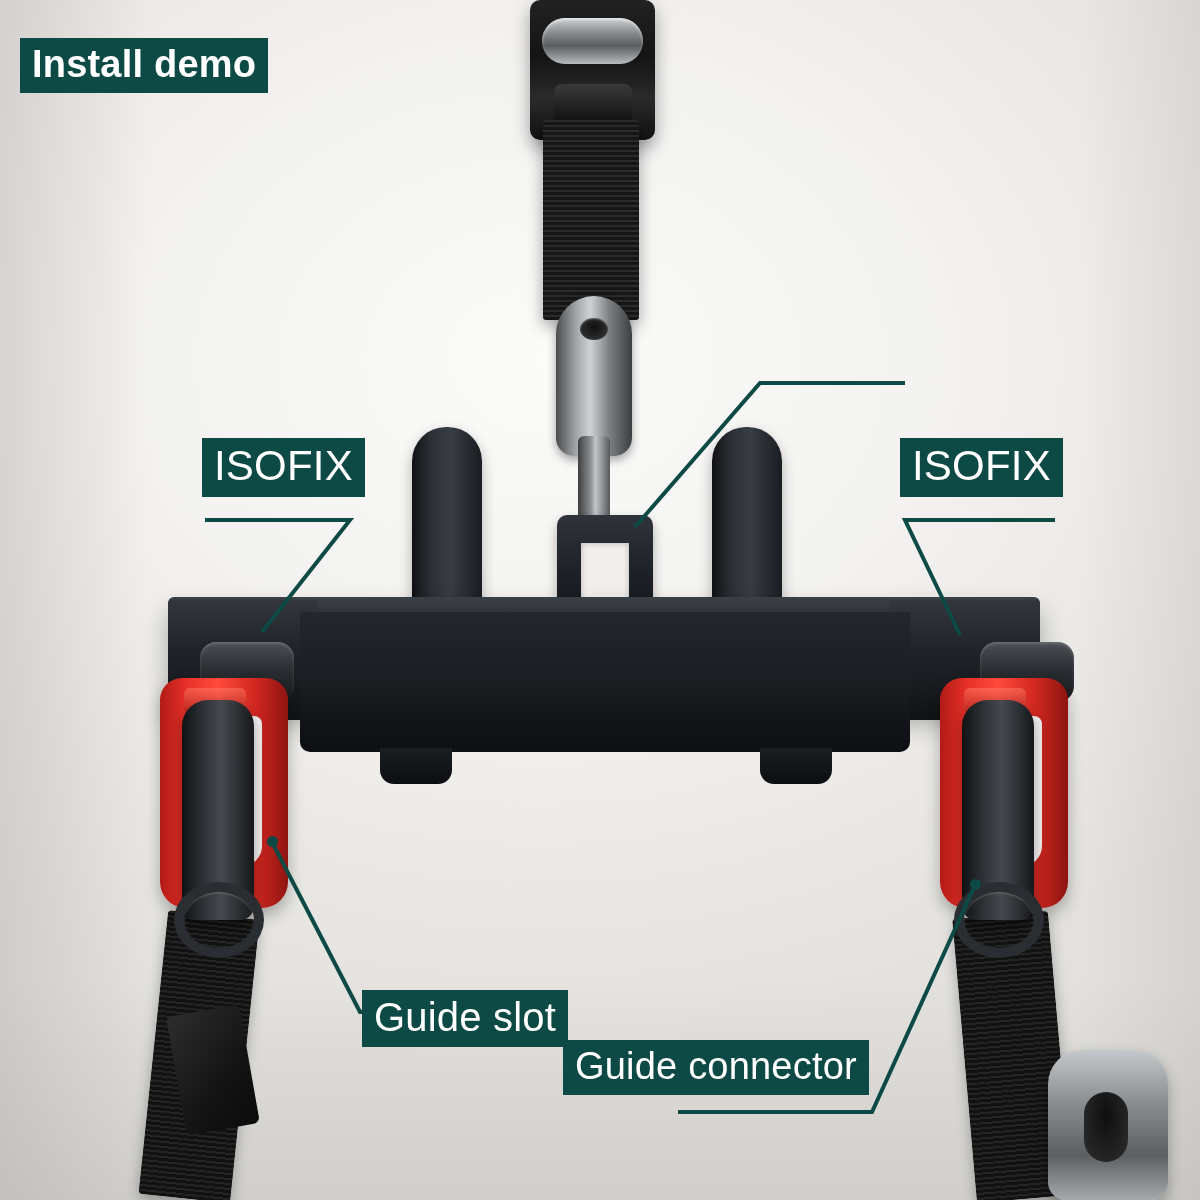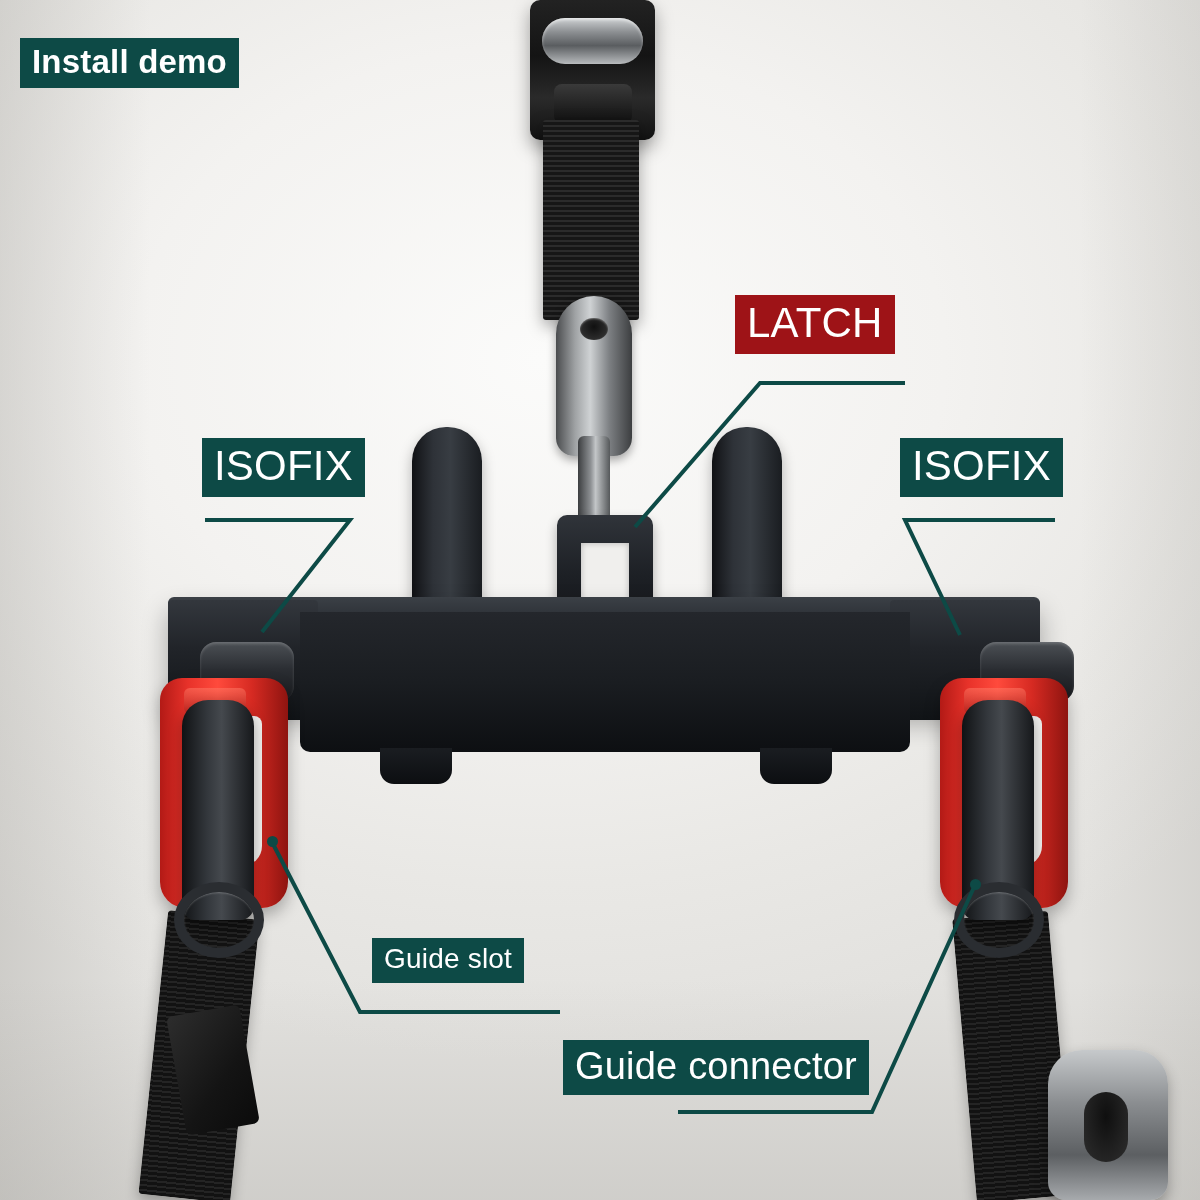--- a/index.html
+++ b/index.html
@@ -362,25 +362,24 @@
       <polyline points="1055,520 905,520 960,635" fill="none" stroke="#0d4a46" stroke-width="4"></polyline>
 
       <polyline points="560,1012 360,1012 272,842" fill="none" stroke="#0d4a46" stroke-width="4"></polyline>
 
       <polyline points="678,1112 872,1112 975,885" fill="none" stroke="#0d4a46" stroke-width="4"></polyline>
     </svg>
   </div>
   <div class="dot" style="left:267px;top:836px;"></div>
   <div class="dot" style="left:970px;top:879px;"></div>
 
-  <div class="label teal bold" style="left:20px;top:38px;font-size:33px;">Install demo</div>
-
-  <div class="label red" style="left:735px;top:295px;font-size:42px;">LATCH</div>
+  <div class="label teal bold" style="left:20px;top:38px;font-size:38px;">Install demo</div>
+
 
   <div class="label teal" style="left:202px;top:438px;font-size:42px;">ISOFIX</div>
 
   <div class="label teal" style="left:900px;top:438px;font-size:42px;">ISOFIX</div>
 
-  <div class="label teal" style="left:362px;top:938px;font-size:28px;margin-left:10px;">Guide slot</div>
+  <div class="label teal" style="left:362px;top:990px;font-size:40px;">Guide slot</div>
 
   <div class="label teal" style="left:563px;top:1040px;font-size:38px;">Guide connector</div>
 
 </div>
 
 </body></html>

